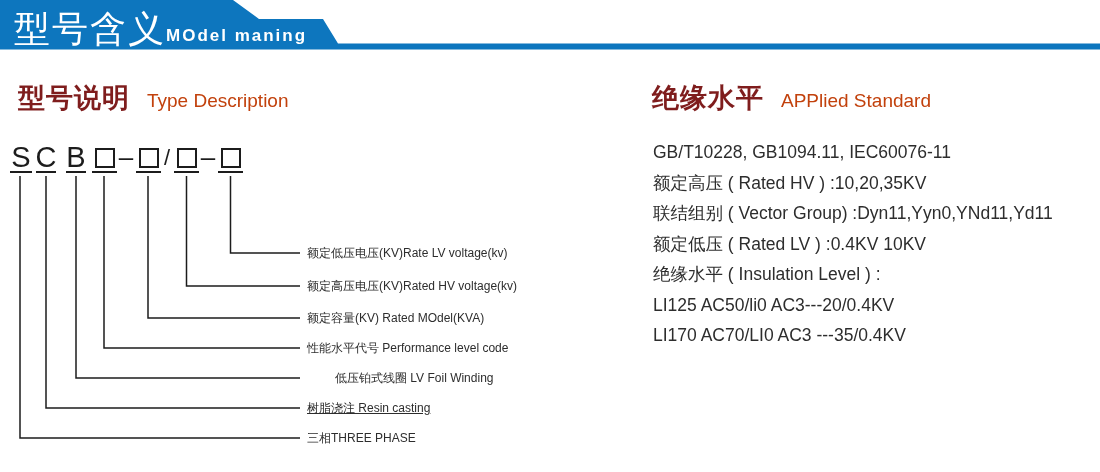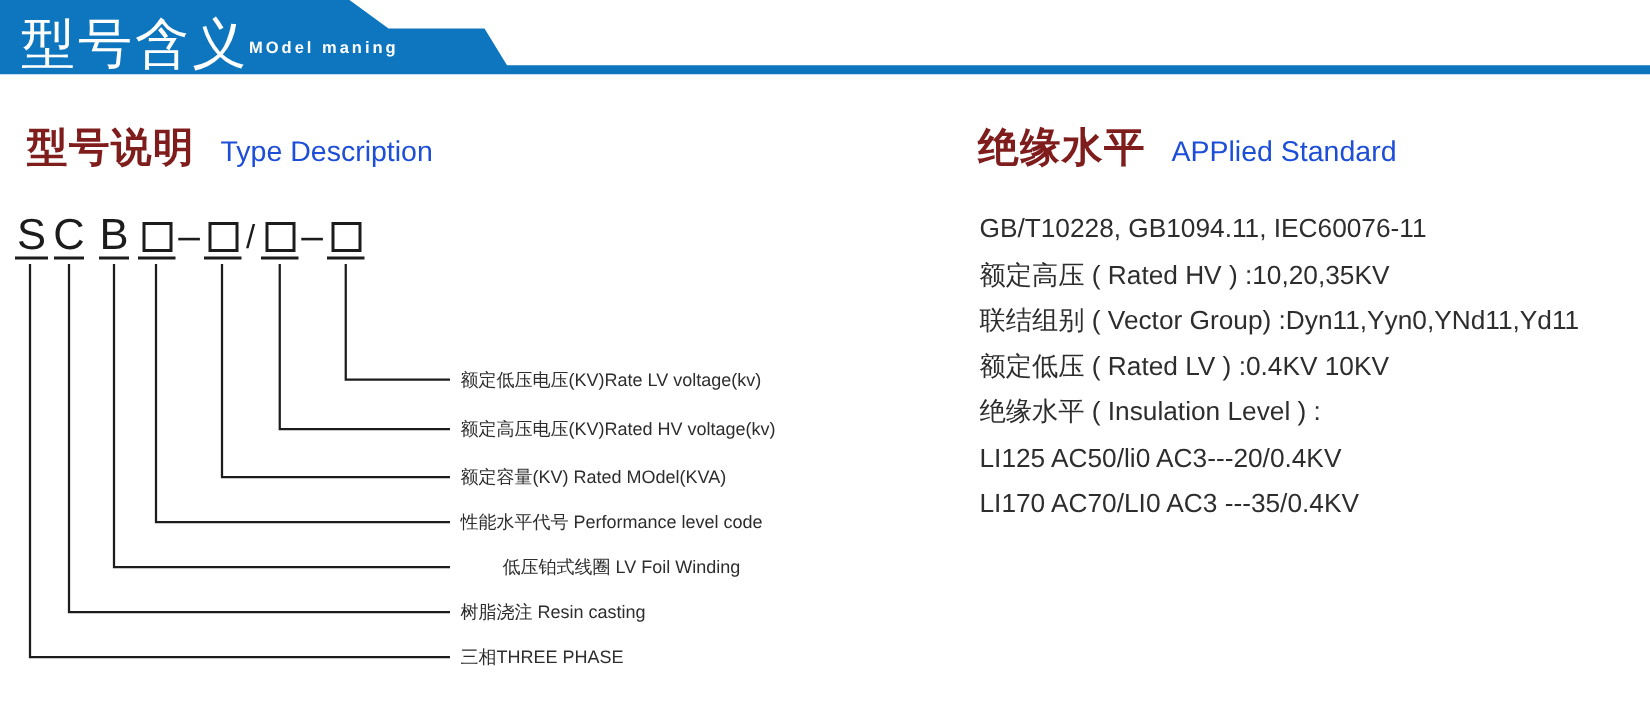--- a/index.html
+++ b/index.html
@@ -10,29 +10,29 @@
     color:#2d2d2d;
   }
   
   .banner-svg{position:absolute;left:0;top:0;}
   .banner-title-zh{
     position:absolute;left:14px;top:5px;
     font-size:36px;font-weight:400;color:#ffffff;letter-spacing:2px;
   }
   .banner-title-en{
     position:absolute;left:166px;top:26px;
-    font-size:11px;font-weight:600;color:#ffffff;letter-spacing:2px;
+    font-size:17px;font-weight:600;color:#ffffff;letter-spacing:2px;
   }
   
   .section-heading{
     position:absolute;top:80px;display:flex;align-items:baseline;gap:17px;
     white-space:nowrap;
   }
   .heading-zh{font-size:27px;font-weight:700;color:#7f1d1d;letter-spacing:1px;}
-  .heading-en{font-size:19px;font-weight:400;color:#1d4ed8;}
+  .heading-en{font-size:19px;font-weight:400;color:#c2410c;}
   .heading-left{left:18px;}
   .heading-right{left:652px;}
   
   .code-item{
     position:absolute;top:144px;height:27px;
     display:flex;align-items:flex-end;justify-content:center;
     border-bottom:2px solid #1c1c1c;box-sizing:content-box;
   }
   .code-letter{font-size:29px;line-height:27px;font-weight:500;color:#1c1c1c;}
   .code-box-inner{width:16px;height:16px;border:2px solid #1c1c1c;margin-bottom:3px;}
@@ -107,21 +107,21 @@
     <polyline points="46,176 46,408 300,408"></polyline>
     <polyline points="20,176 20,438 300,438"></polyline>
   </g>
 </svg>
 
 <div class="diagram-label" style="top:241px;">额定低压电压(KV)Rate  LV  voltage(kv)</div>
 <div class="diagram-label" style="top:274px;">额定高压电压(KV)Rated HV voltage(kv)</div>
 <div class="diagram-label" style="top:306px;">额定容量(KV) Rated MOdel(KVA)</div>
 <div class="diagram-label" style="top:336px;">性能水平代号 Performance level code</div>
 <div class="diagram-label" style="top:366px;margin-left:28px;">低压铂式线圈 LV Foil Winding</div>
-<div class="diagram-label" style="top:396px;">树脂浇注 Resin casting</div>
+<div class="diagram-label" style="top:396px;text-decoration:underline;">树脂浇注 Resin casting</div>
 <div class="diagram-label" style="top:426px;">三相THREE PHASE</div>
 
 <div class="section-heading heading-right">
   <span class="heading-zh">绝缘水平</span>
   <span class="heading-en">APPlied Standard</span>
 </div>
 
 <div class="standards">
   <div class="standards-line">GB/T10228, GB1094.11,  IEC60076-11</div>
   <div class="standards-line">额定高压 ( Rated HV ) :10,20,35KV</div>

